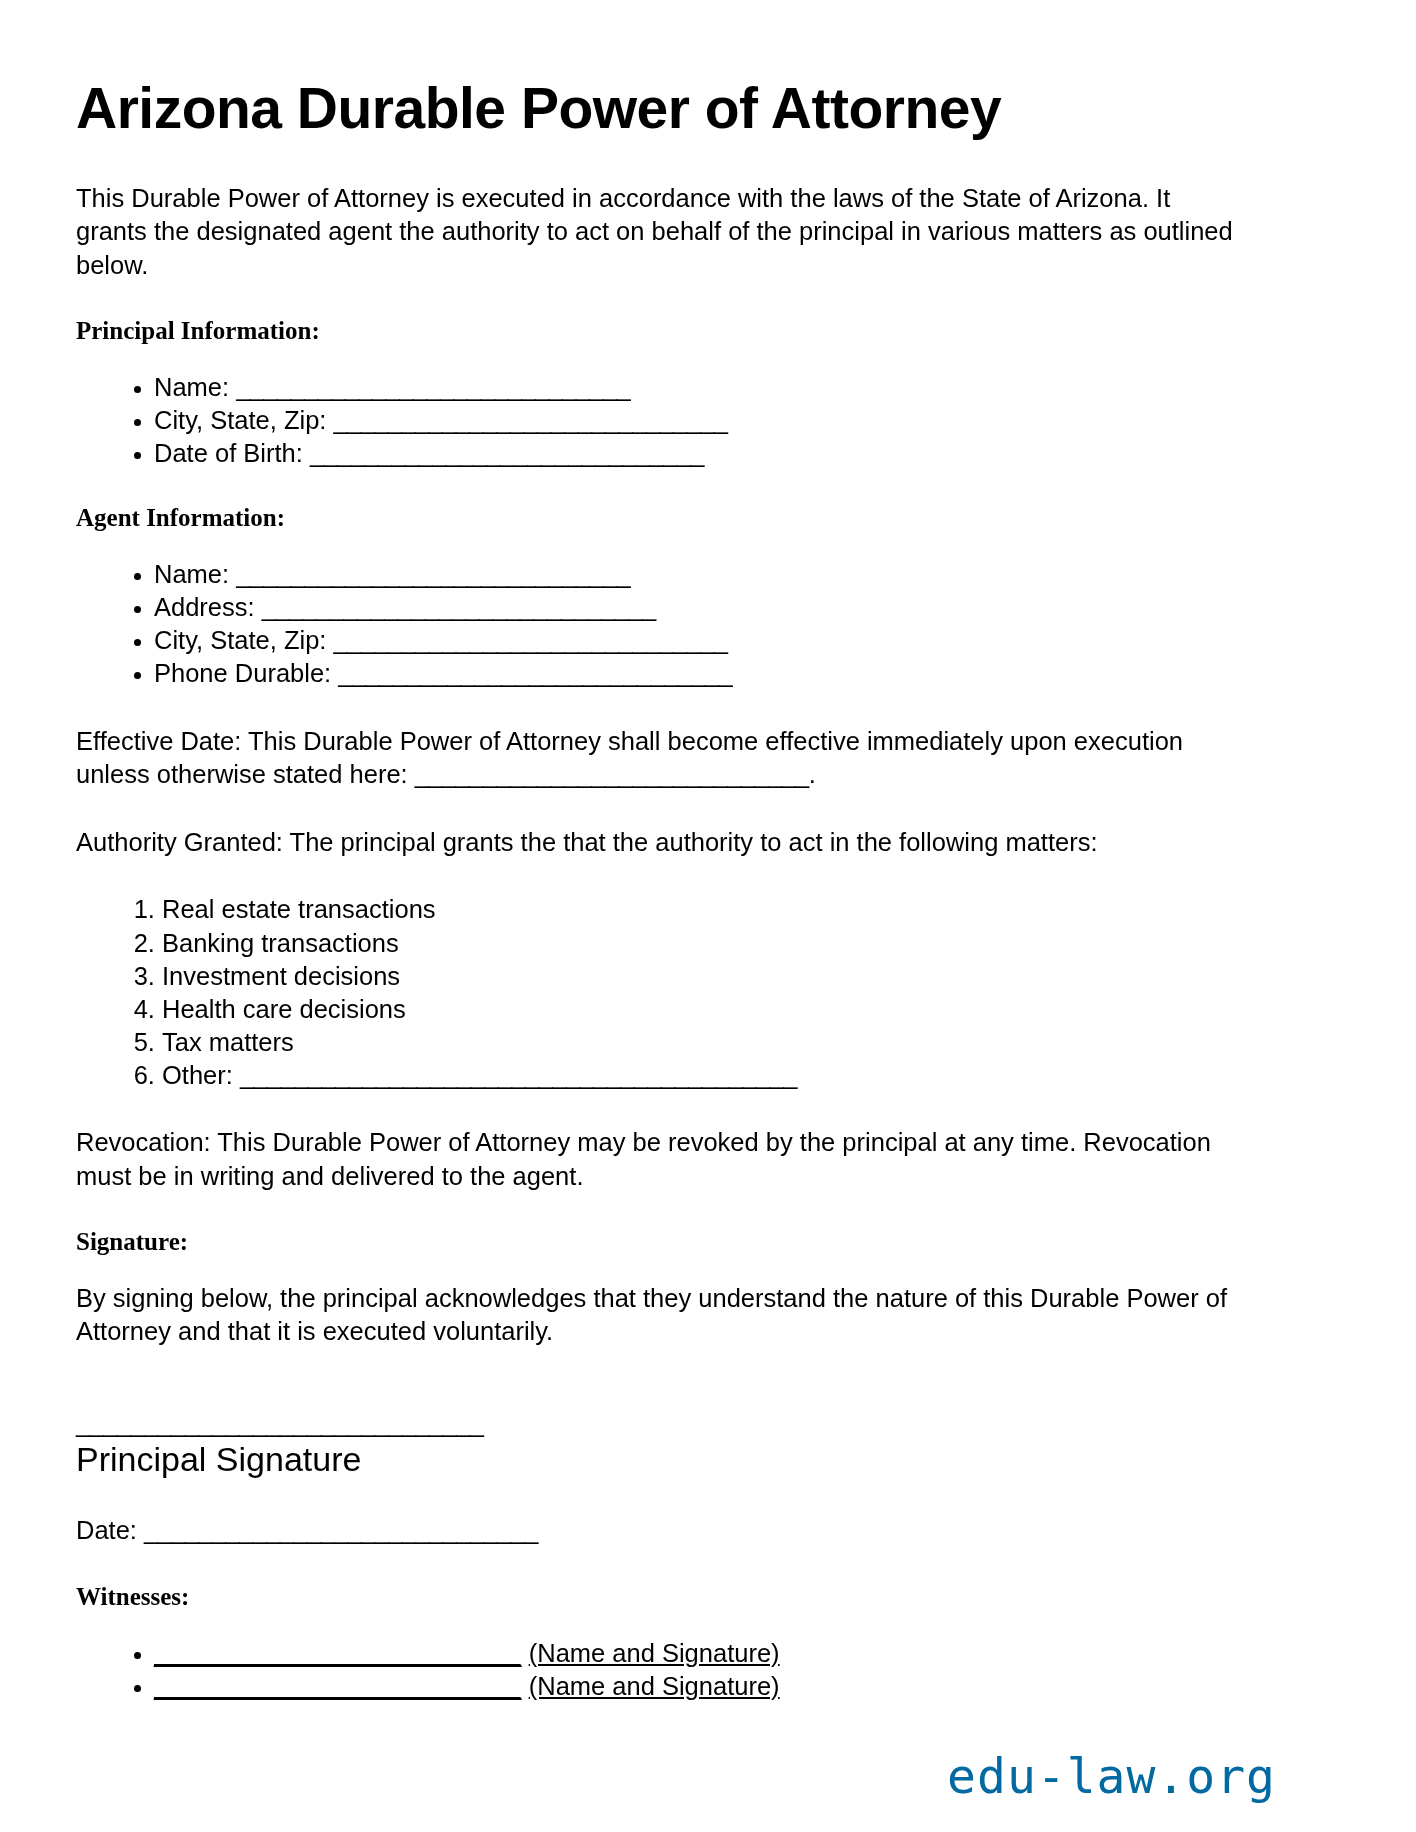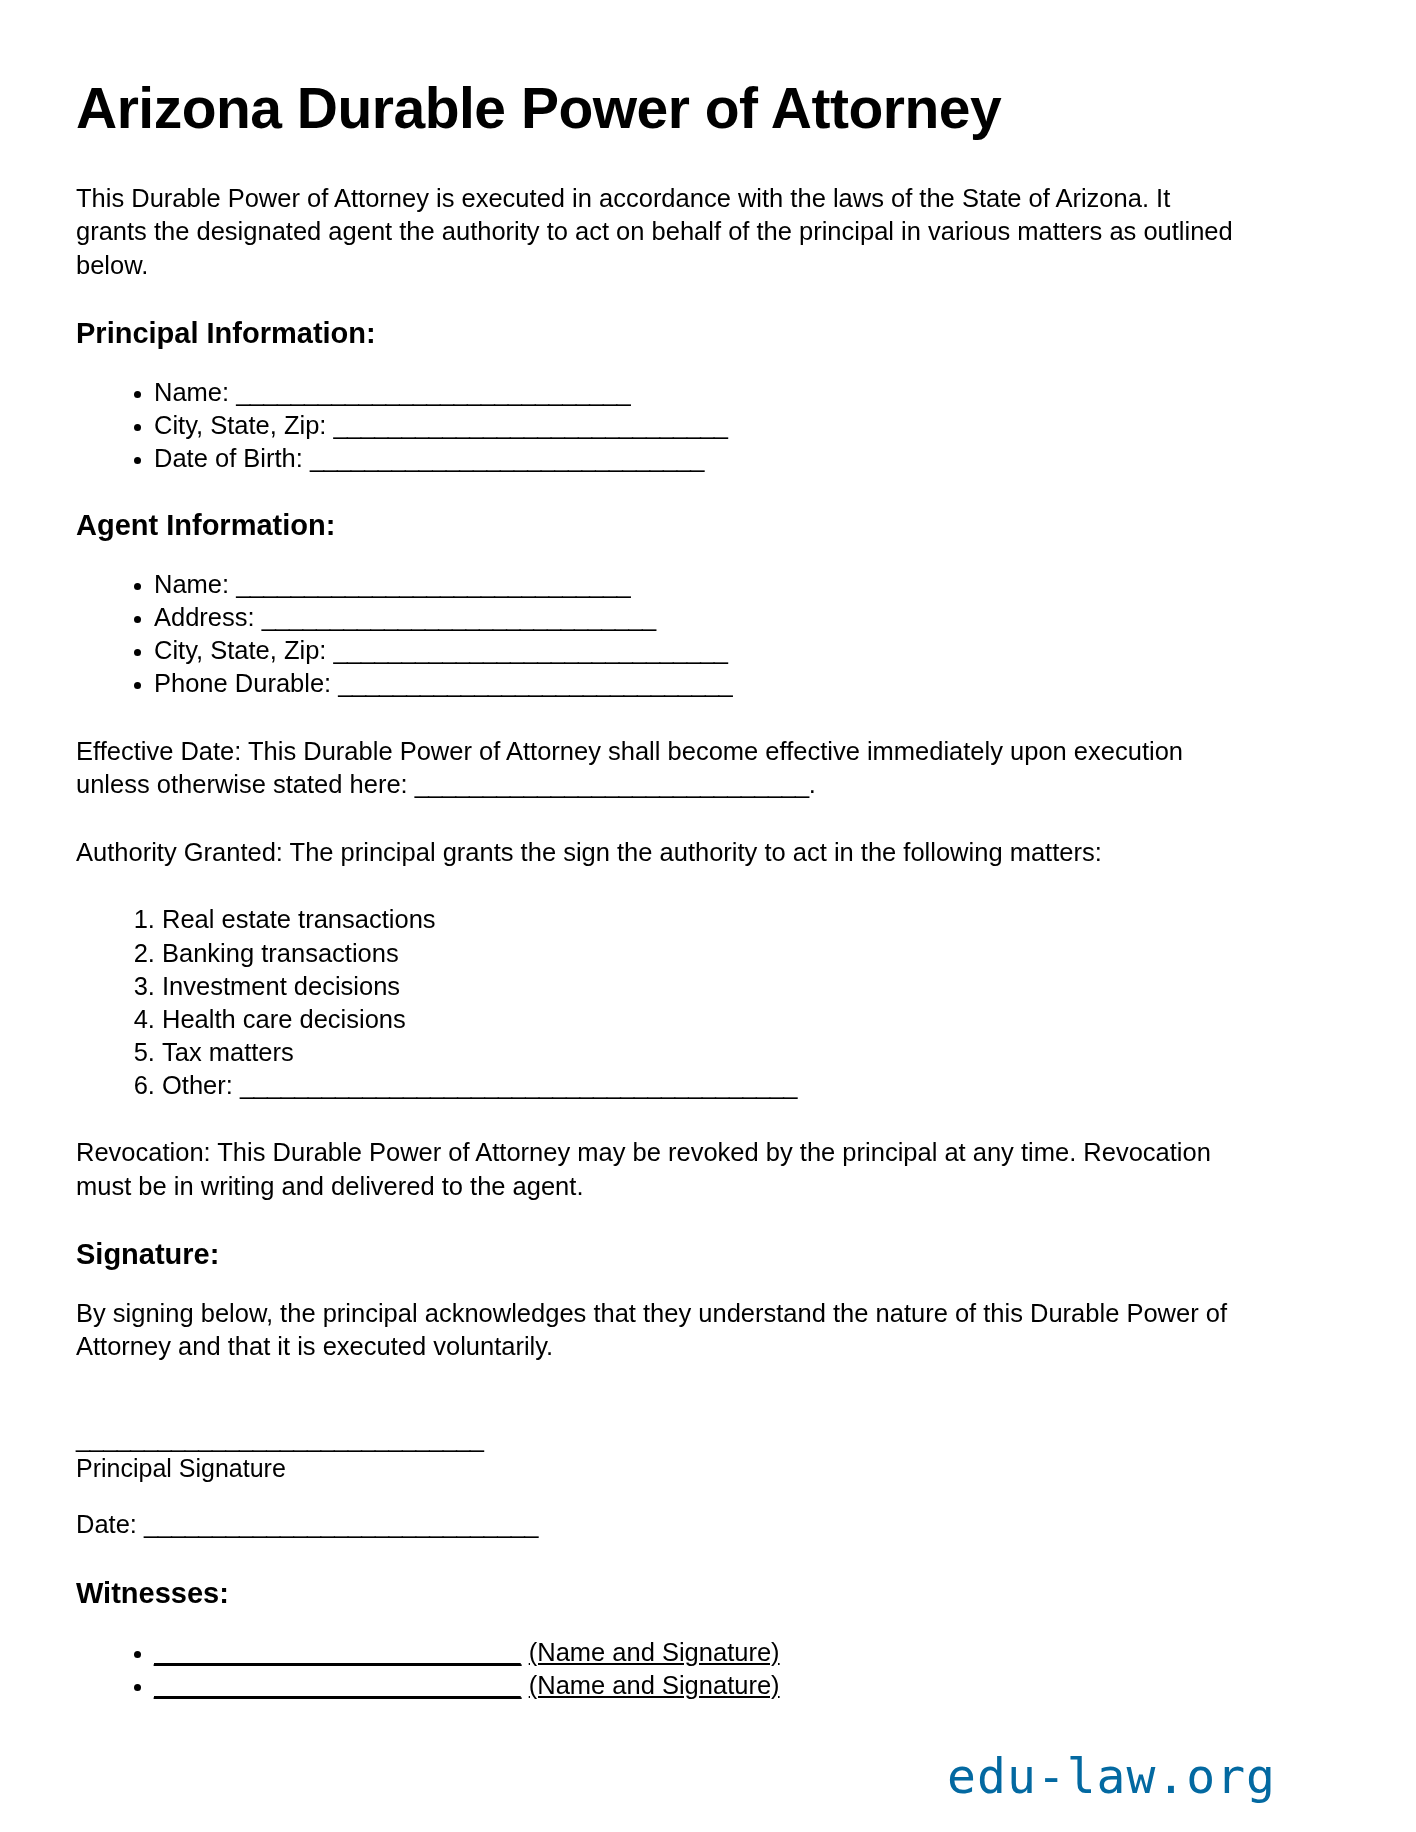--- a/index.html
+++ b/index.html
@@ -32,23 +32,24 @@
     line-height: 1.08;
     margin: 0 0 42px 0;
   }
   p.para {
     font-size: 25.5px;
     line-height: 1.32;
     margin: 0 0 34px 0;
     max-width: 1252px;
   }
   .section-head {
-    font-size: 29px;
+    font-size: 25px;
     font-weight: bold;
     margin: 0 0 26px 0;
+    font-family: Liberation Serif, serif;
   }
   .lead {
     font-weight: normal;
   }
   ul.bullets, ol.numbers {
     margin: 0 0 34px 0;
     padding-left: 78px;
     font-size: 25.5px;
     line-height: 1.30;
   }
@@ -65,23 +66,23 @@
   .sig-block {
     margin-top: 62px;
   }
   .sig-line {
     font-size: 25.5px;
     line-height: 1.0;
     letter-spacing: -0.6px;
     margin: 0 0 2px 0;
   }
   .sig-label {
-    font-size: 25px;
+    font-size: 34px;
     line-height: 1.25;
-    margin: 0 0 24px 0;
+    margin: 0 0 34px 0;
   }
   .date-line {
     font-size: 25.5px;
     line-height: 1.25;
     margin: 0 0 36px 0;
   }
   .witness-list {
     margin: 0;
     padding-left: 78px;
     font-size: 25.5px;
@@ -146,21 +147,21 @@
       <span class="blank">_____________________________</span>
     </li>
     <li>
       <span>Phone Durable:</span>
       <span class="blank">_____________________________</span>
     </li>
   </ul>
 
   <p class="para"><span class="lead">Effective Date:</span><span> This Durable Power of Attorney shall become effective immediately upon execution unless otherwise stated here: </span><span class="blank">_____________________________</span><span>.</span></p>
 
-  <p class="para"><span class="lead">Authority Granted:</span><span> The principal grants the sign the authority to act in the following matters:</span></p>
+  <p class="para"><span class="lead">Authority Granted:</span><span> The principal grants the that the authority to act in the following matters:</span></p>
 
   <ol class="numbers">
     <li>
       <span>Real estate transactions</span>
     </li>
     <li>
       <span>Banking transactions</span>
     </li>
     <li>
       <span>Investment decisions</span>

